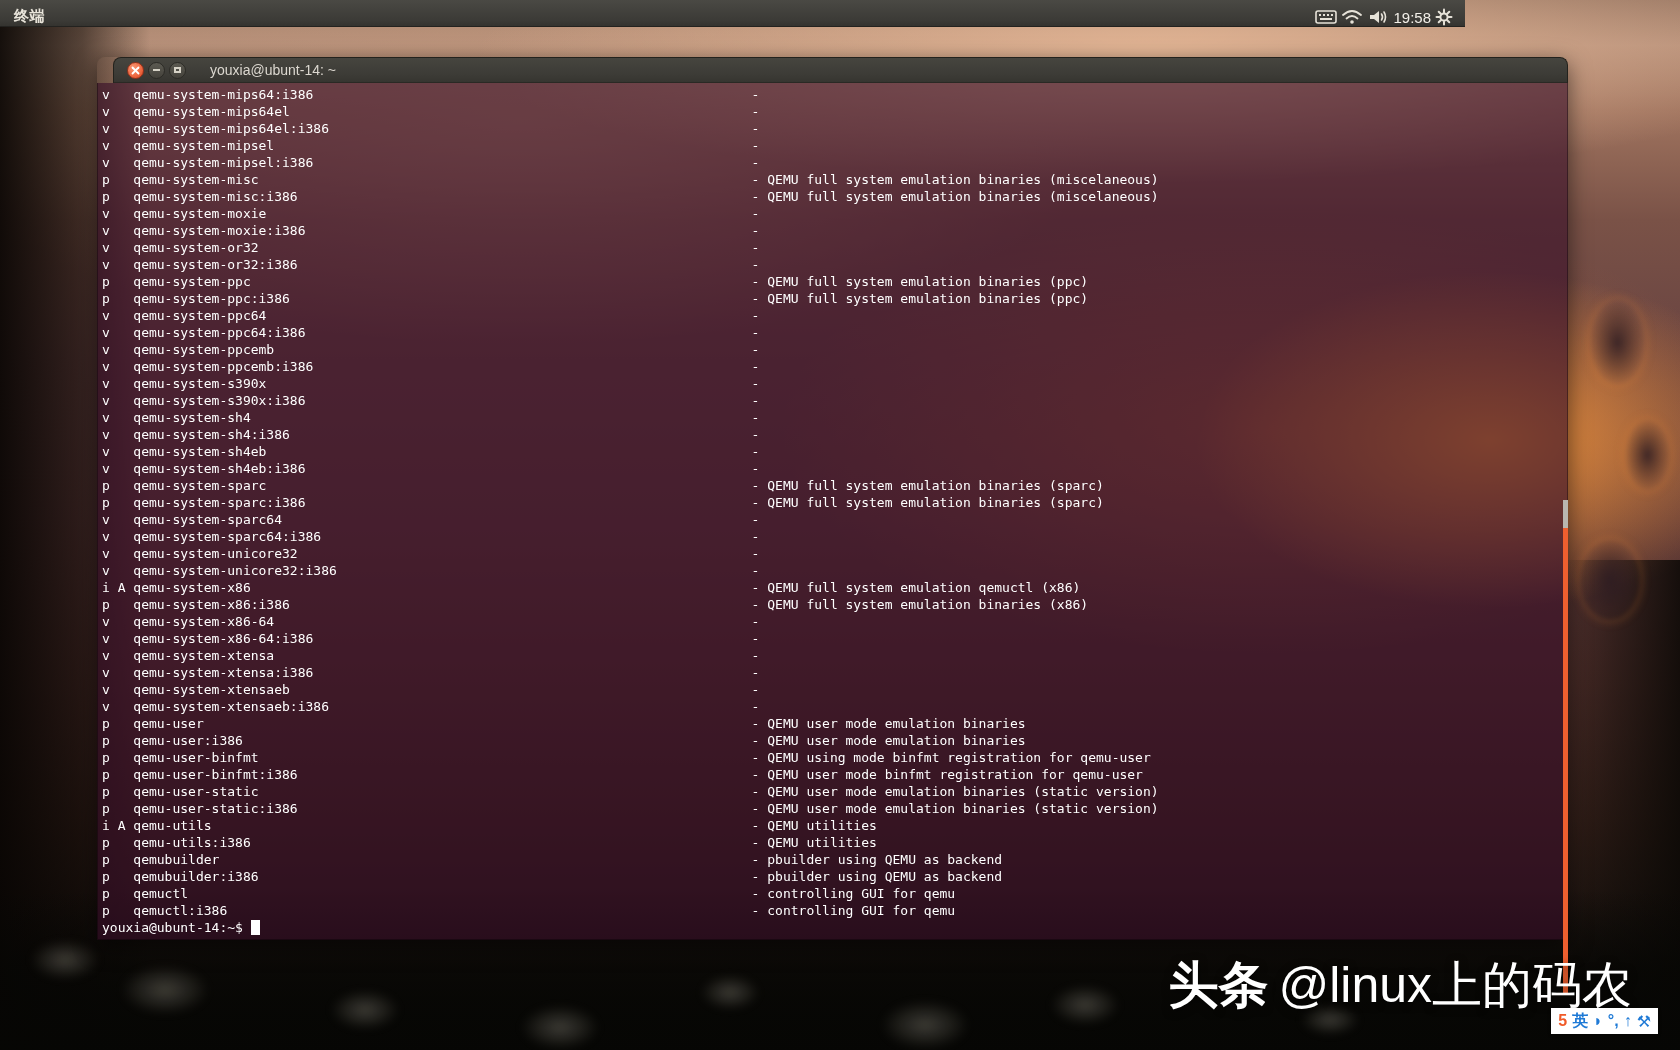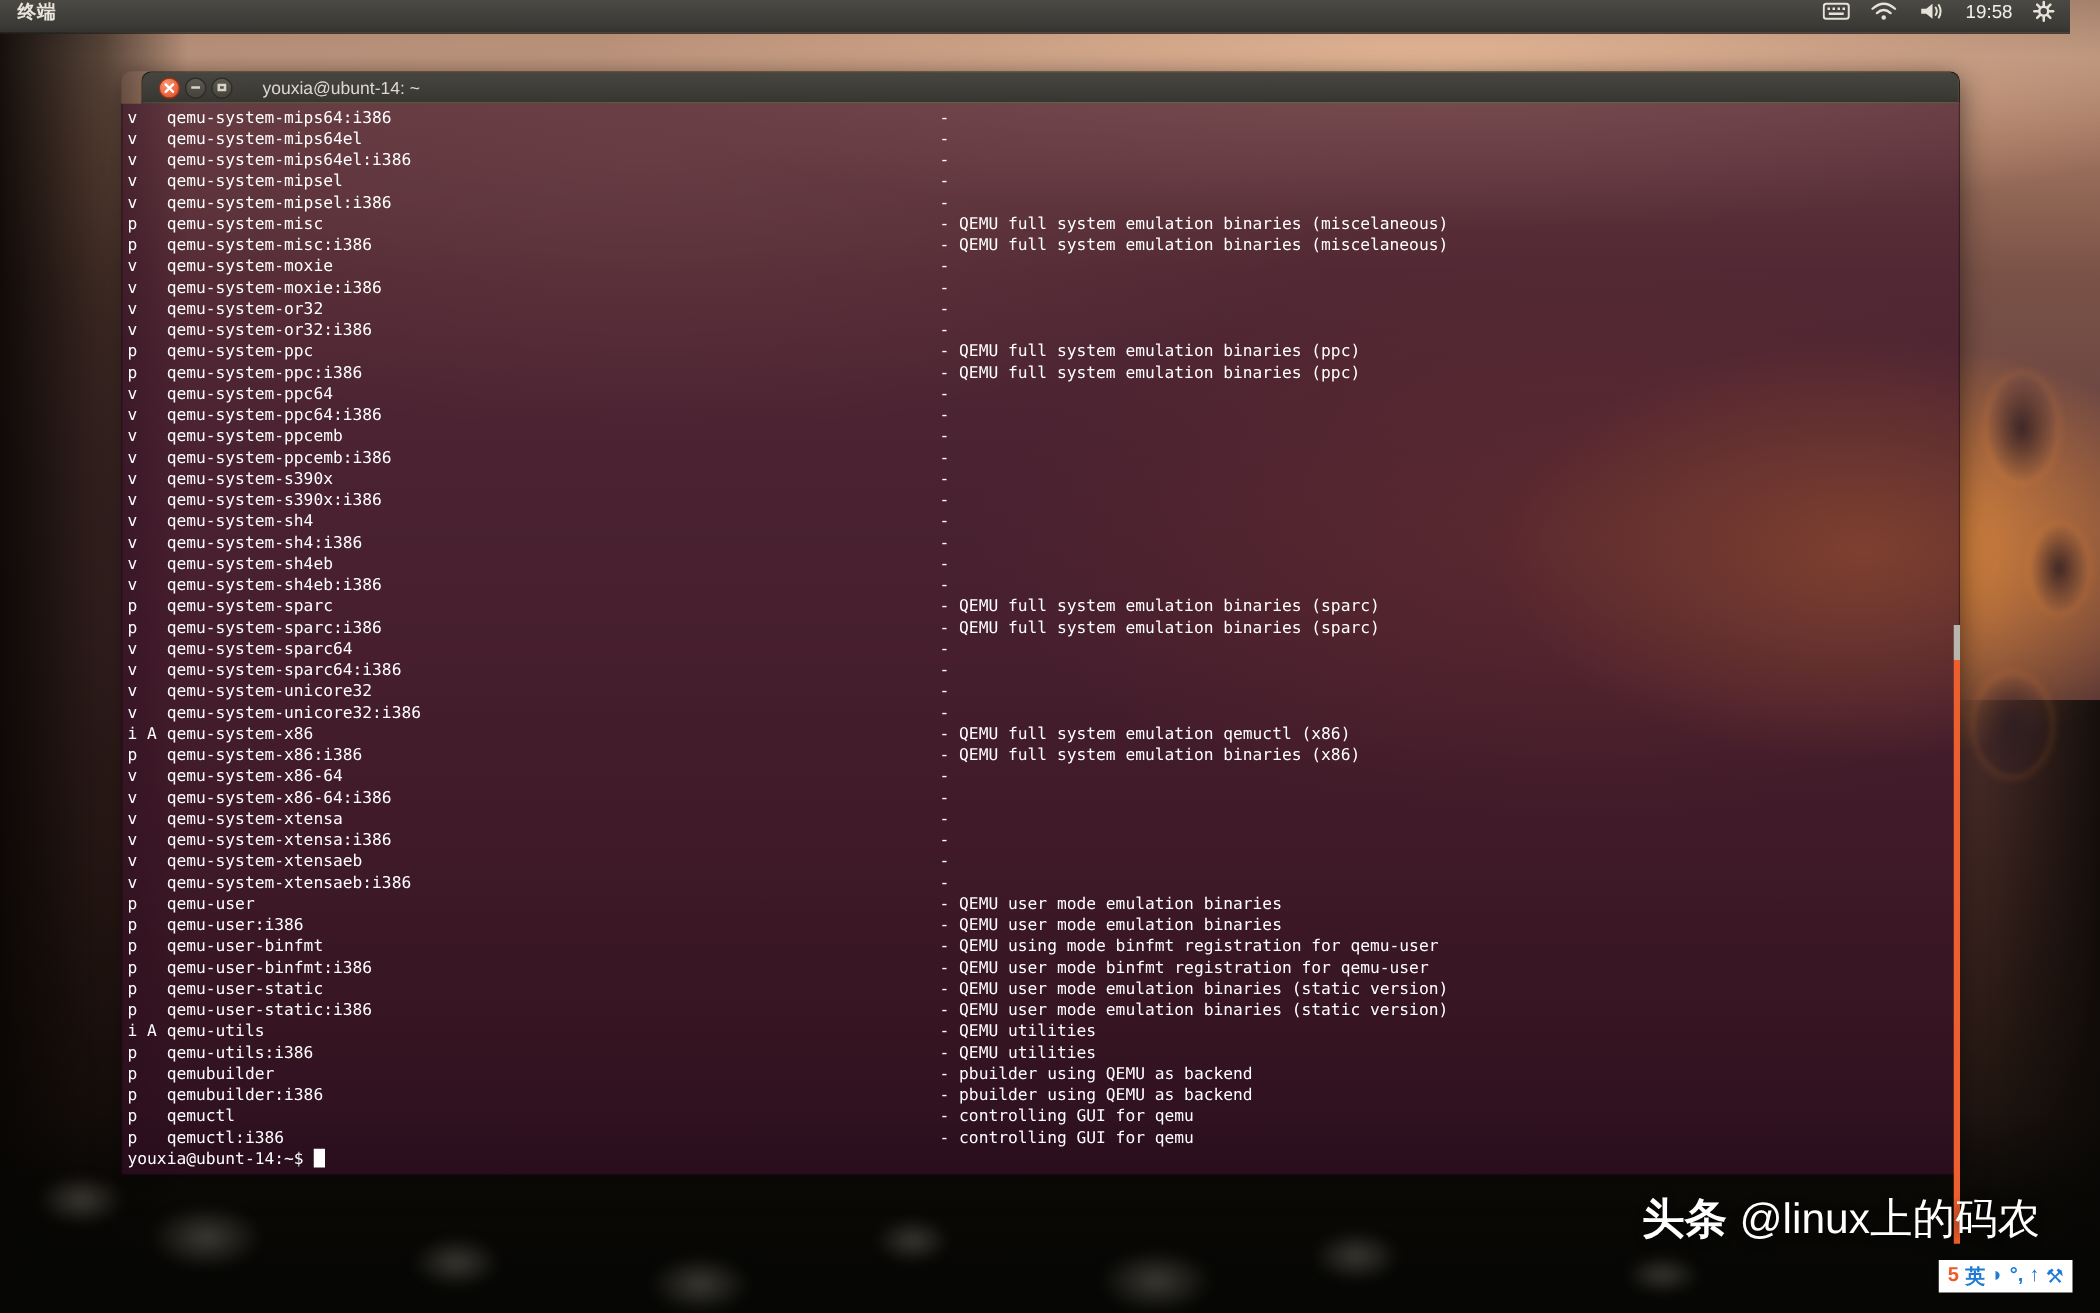--- a/index.html
+++ b/index.html
@@ -20,25 +20,25 @@
     background:linear-gradient(0deg,rgba(6,6,4,.96),rgba(6,6,4,.72) 50%,rgba(6,6,4,0));}
   .band-right{position:absolute;right:0;top:560px;width:120px;height:490px;
     background:linear-gradient(270deg,rgba(10,8,5,.85),rgba(10,8,5,.4) 55%,rgba(10,8,5,0));}
   .fluff{position:absolute;border-radius:50%;filter:blur(5px);
     background:radial-gradient(closest-side,rgba(190,185,168,.3),rgba(190,185,168,0));}
   .seed{position:absolute;border-radius:50%;filter:blur(2px);
     background:radial-gradient(closest-side,rgba(45,28,34,.85),rgba(45,28,34,0));
     box-shadow:0 0 8px 2px rgba(230,130,50,.25);}
 
   
-  .menubar{position:absolute;left:0;top:0;width:1656px;height:26px;z-index:20;
+  .menubar{position:absolute;left:0;top:0;width:1465px;height:26px;z-index:20;
     background:linear-gradient(180deg,#4a4944,#3b3a36 80%,#34332f);
-    border-bottom:1px solid #23221f;display:flex;align-items:flex-start;color:#e8e4da;}
+    border-bottom:1px solid #23221f;display:flex;align-items:flex-end;color:#e8e4da;}
   .app-title{margin-left:14px;font-size:15px;font-weight:bold;letter-spacing:.5px;cursor:default;}
-  .tray{margin-left:auto;display:flex;align-items:center;gap:16px;margin-right:12px;}
+  .tray{margin-left:auto;display:flex;align-items:center;gap:4px;margin-right:12px;}
   .tray svg{display:block;}
   .clock{font-size:15px;color:#f2efe8;}
 
   
   .term-window{position:absolute;left:97px;top:57px;width:1471px;height:883px;z-index:5;
     border-radius:8px 8px 2px 2px;box-shadow:0 6px 22px rgba(0,0,0,.55);}
   .titlebar{position:absolute;left:16px;top:0;right:0;height:26px;
     background:linear-gradient(180deg,#46453f,#3c3b36 70%,#363530);
     border:1px solid #23221d;border-bottom:1px solid #2a2924;border-radius:8px 8px 0 0;
     box-sizing:border-box;display:flex;align-items:center;cursor:default;}
@@ -58,21 +58,21 @@
     font-family:"DejaVu Sans Mono","Liberation Mono",monospace;
     font-size:13px;line-height:17px;color:#ffffff;cursor:text;}
   .tline{white-space:pre;height:17px;}
   .cursor{display:inline-block;width:9px;height:15px;background:#ffffff;
     vertical-align:middle;margin-left:8px;margin-top:-2px;}
 
   .sb-track{position:absolute;right:0;top:443px;width:5px;height:28px;background:#b9b6af;z-index:6;}
   .sb-thumb{position:absolute;right:0;top:471px;width:5px;height:467px;background:#ee5f2f;z-index:6;}
 
   
-  .watermark{position:absolute;right:48px;top:952px;z-index:30;color:#ffffff;font-size:34px;
+  .watermark{position:absolute;right:48px;top:952px;z-index:30;color:#ffffff;font-size:50px;
     text-shadow:0 2px 8px rgba(0,0,0,.55);white-space:nowrap;}
   .wm-bold{font-weight:900;margin-right:10px;}
   .badge-strip{position:absolute;right:22px;top:1008px;z-index:31;height:26px;
     background:#ffffff;display:flex;align-items:center;gap:5px;padding:0 7px;
     font-size:16px;font-weight:bold;box-shadow:0 1px 3px rgba(0,0,0,.4);}
 </style>
 </head>
 <body>
 
 <div class="desktop">

